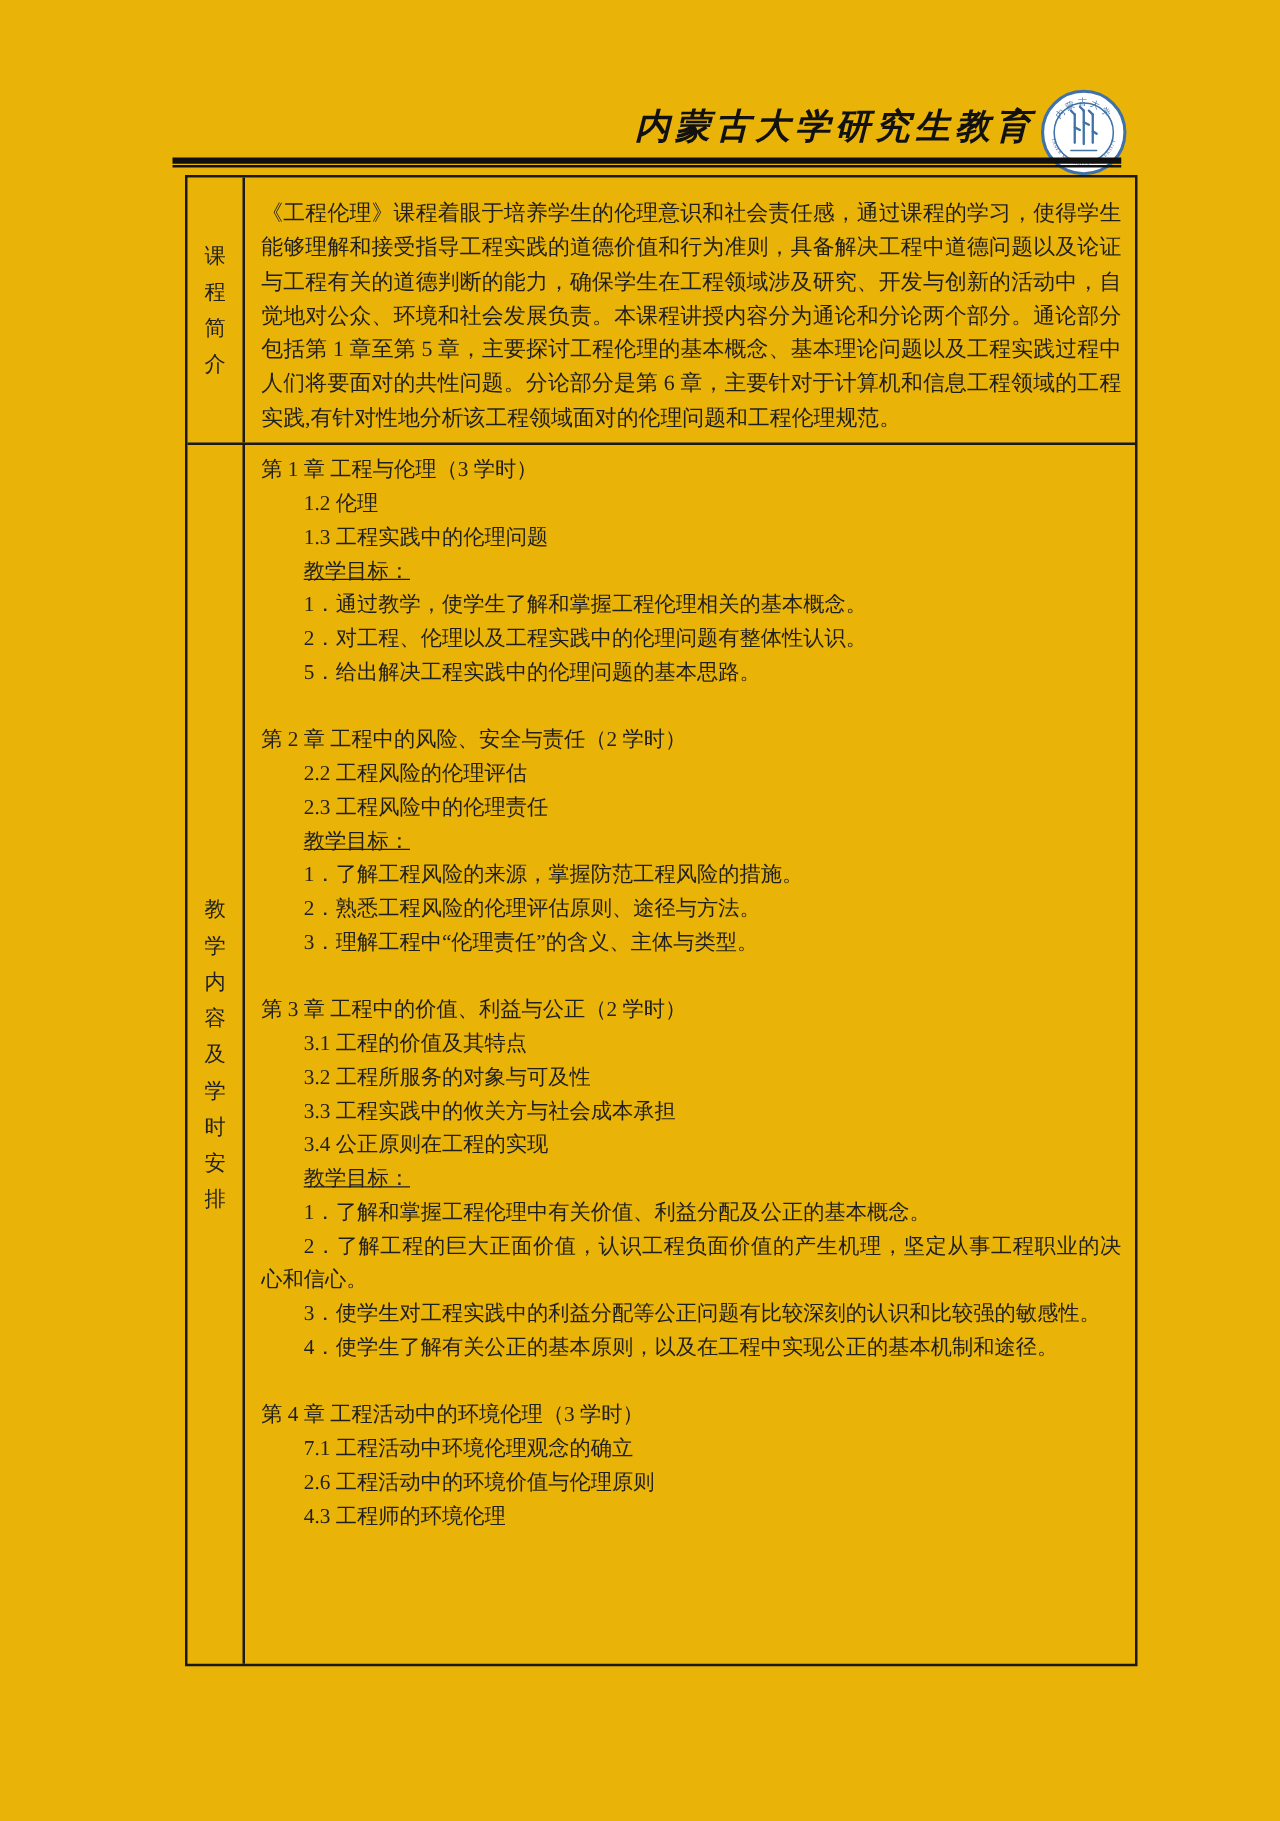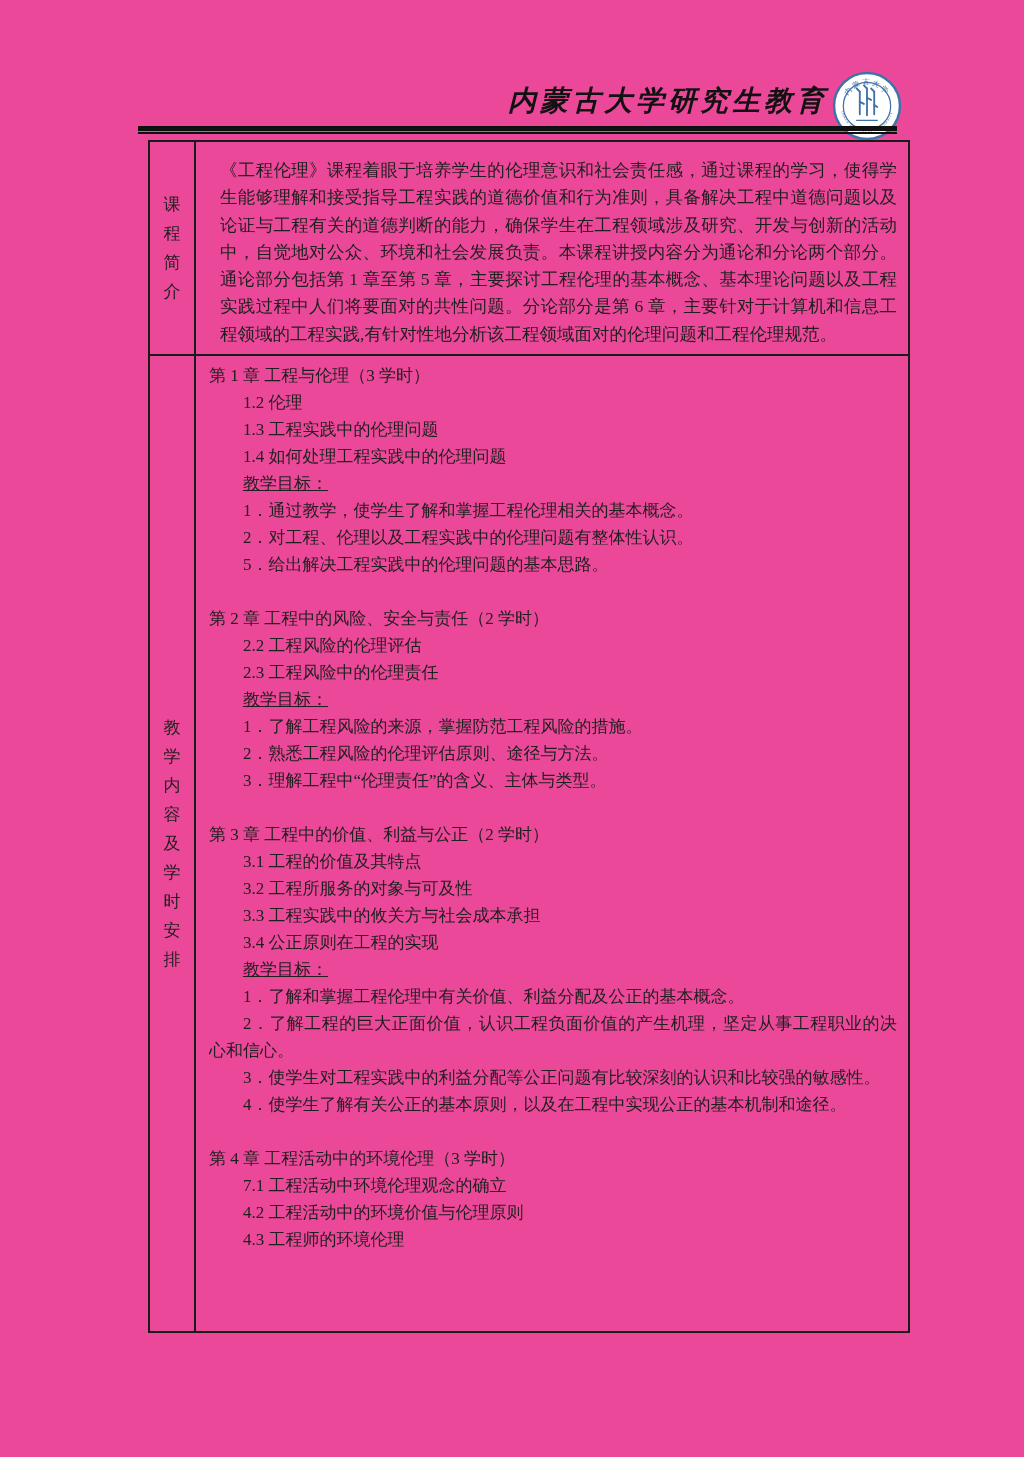--- a/index.html
+++ b/index.html
@@ -1,20 +1,20 @@
 <!DOCTYPE html>
 <html><head>
 <meta charset="utf-8">
 <style>
   html,body{margin:0;padding:0;background:#e9e9e9;}
   .page{
     position:relative;
     width:1024px;height:1457px;
     margin:0 auto;
-    background:#ec4899;
+    background:#eab308;
     overflow:hidden;
     font-family:"Liberation Serif","DejaVu Serif",serif;
     color:#1f1f1f;
   }
   
   .brand{
     position:absolute;top:82px;right:196px;
     font-size:28px;font-weight:bold;font-style:italic;
     letter-spacing:4px;color:#111;
     white-space:nowrap;
@@ -35,21 +35,21 @@
   .label-cell{
     width:46px;flex:0 0 46px;
     border-right:2px solid #1a1a1a;
     display:flex;flex-direction:column;
     align-items:center;justify-content:center;
     box-sizing:border-box;
   }
   .vchar{font-size:17px;line-height:29px;}
   .content-cell{flex:1;box-sizing:border-box;overflow:hidden;}
   .content-cell.intro{
-    padding:15px 11px 0 24px;
+    padding:15px 11px 0 13px;
     font-size:17.5px;line-height:27.3px;
     text-align:justify;
   }
   .content-cell.syllabus{
     padding:6px 11px 0 13px;
     font-size:17px;line-height:27px;
   }
   p{margin:0;}
   .chapter-block{margin-top:27px;}
   .chapter-block:first-child{margin-top:0;}
@@ -118,21 +118,20 @@
           <div class="vchar">学</div>
           <div class="vchar">时</div>
           <div class="vchar">安</div>
           <div class="vchar">排</div>
         </div>
       <div class="content-cell syllabus">
           <div class="chapter-block">
             <p class="chapter-title">第 1 章 工程与伦理（3 学时）</p>
             <p class="sub-item">1.2 伦理</p>
             <p class="sub-item">1.3 工程实践中的伦理问题</p>
-            <p class="sub-item">1.4 如何处理工程实践中的伦理问题</p>
             <p class="goal-label">教学目标：</p>
             <p class="goal">1．通过教学，使学生了解和掌握工程伦理相关的基本概念。</p>
             <p class="goal">2．对工程、伦理以及工程实践中的伦理问题有整体性认识。</p>
             <p class="goal">5．给出解决工程实践中的伦理问题的基本思路。</p>
           </div>
           <div class="chapter-block">
             <p class="chapter-title">第 2 章 工程中的风险、安全与责任（2 学时）</p>
             <p class="sub-item">2.2 工程风险的伦理评估</p>
             <p class="sub-item">2.3 工程风险中的伦理责任</p>
             <p class="goal-label">教学目标：</p>
@@ -148,20 +147,20 @@
             <p class="sub-item">3.4 公正原则在工程的实现</p>
             <p class="goal-label">教学目标：</p>
             <p class="goal">1．了解和掌握工程伦理中有关价值、利益分配及公正的基本概念。</p>
             <p class="goal">2．了解工程的巨大正面价值，认识工程负面价值的产生机理，坚定从事工程职业的决心和信心。</p>
             <p class="goal">3．使学生对工程实践中的利益分配等公正问题有比较深刻的认识和比较强的敏感性。</p>
             <p class="goal">4．使学生了解有关公正的基本原则，以及在工程中实现公正的基本机制和途径。</p>
           </div>
           <div class="chapter-block">
             <p class="chapter-title">第 4 章 工程活动中的环境伦理（3 学时）</p>
             <p class="sub-item">7.1 工程活动中环境伦理观念的确立</p>
-            <p class="sub-item">4.2 工程活动中的环境价值与伦理原则</p>
+            <p class="sub-item">2.6 工程活动中的环境价值与伦理原则</p>
             <p class="sub-item">4.3 工程师的环境伦理</p>
           </div>
         </div>
     </div>
 
   </div>
 </div>
 
 </body></html>

